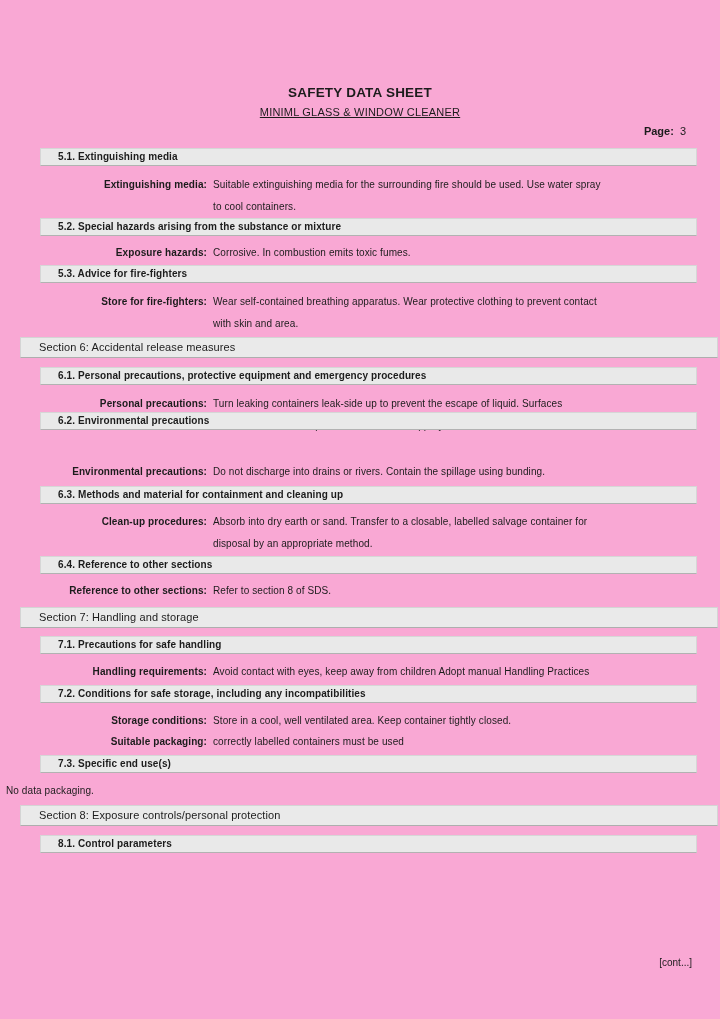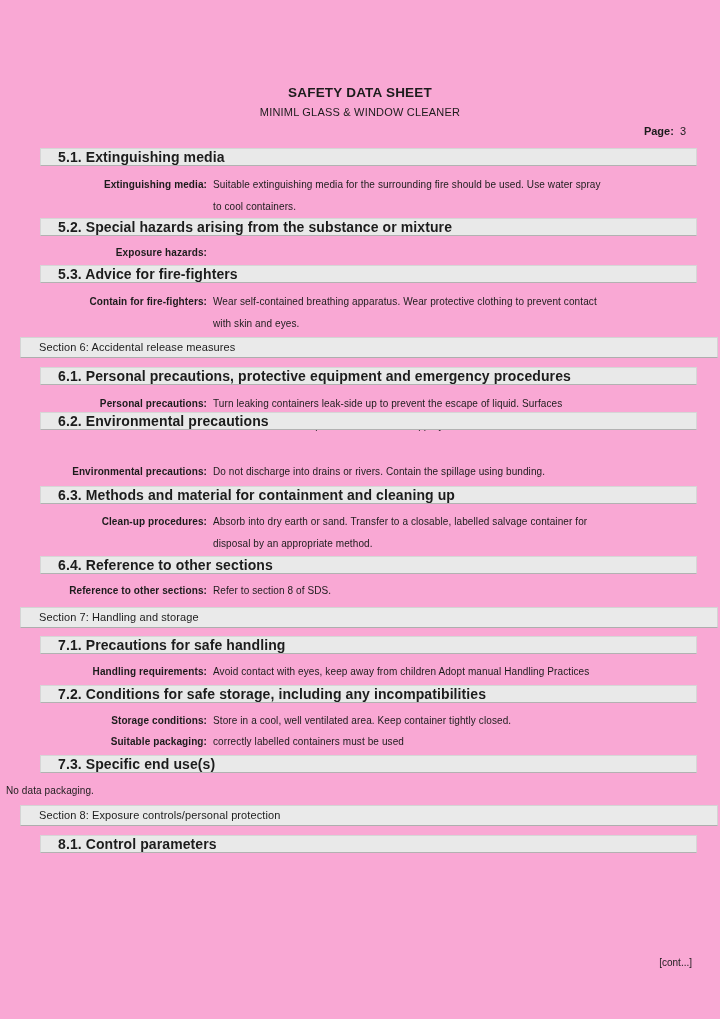--- a/index.html
+++ b/index.html
@@ -23,20 +23,21 @@
     font-size: 13.5px;
     font-weight: bold;
     letter-spacing: 0.2px;
   }
   .doc-subtitle {
     position: absolute;
     left: 0; width: 720px;
     text-align: center;
     font-size: 11px;
     letter-spacing: 0.2px;
+    text-decoration: underline;
   }
   .page-row {
     position: absolute;
     right: 34px;
     font-size: 11px;
   }
   .page-row .pg-label { font-weight: bold; }
   .page-row .pg-num { font-weight: normal; margin-left: 6px; }
   .sec-bar {
     position: absolute;
@@ -54,21 +55,21 @@
     letter-spacing: 0.1px;
   }
   .sub-bar {
     position: absolute;
     left: 40px;
     width: 638px;
     height: 16px;
     background: #e9e9e9;
     border: 1px solid #d6d6d6;
     border-bottom-color: #b2b2b2;
-    font-size: 14px;
+    font-size: 10px;
     font-weight: bold;
     line-height: 16px;
     padding-left: 17px;
     box-sizing: content-box;
     letter-spacing: 0.1px;
   }
   .field {
     position: absolute;
     left: 0;
     width: 720px;
@@ -113,29 +114,32 @@
     <div class="value">
       <div>Suitable extinguishing media for the surrounding fire should be used. Use water spray</div>
       <div>to cool containers.</div>
     </div>
   </div>
 
   <div class="sub-bar" style="top:218px">5.2. Special hazards arising from the substance or mixture</div>
 
   <div class="field" style="top:242px">
     <div class="label">Exposure hazards:</div>
+    <div class="value">
+      <div>Corrosive. In combustion emits toxic fumes.</div>
+    </div>
   </div>
 
   <div class="sub-bar" style="top:265px">5.3. Advice for fire-fighters</div>
 
   <div class="field" style="top:291px">
-    <div class="label">Contain for fire-fighters:</div>
+    <div class="label">Store for fire-fighters:</div>
     <div class="value">
       <div>Wear self-contained breathing apparatus. Wear protective clothing to prevent contact</div>
-      <div>with skin and eyes.</div>
+      <div>with skin and area.</div>
     </div>
   </div>
 
   <div class="sec-bar" style="top:337px">Section 6: Accidental release measures</div>
 
   <div class="sub-bar" style="top:367px">6.1. Personal precautions, protective equipment and emergency procedures</div>
 
   <div class="field" style="top:393px">
     <div class="label">Personal precautions:</div>
     <div class="value">

